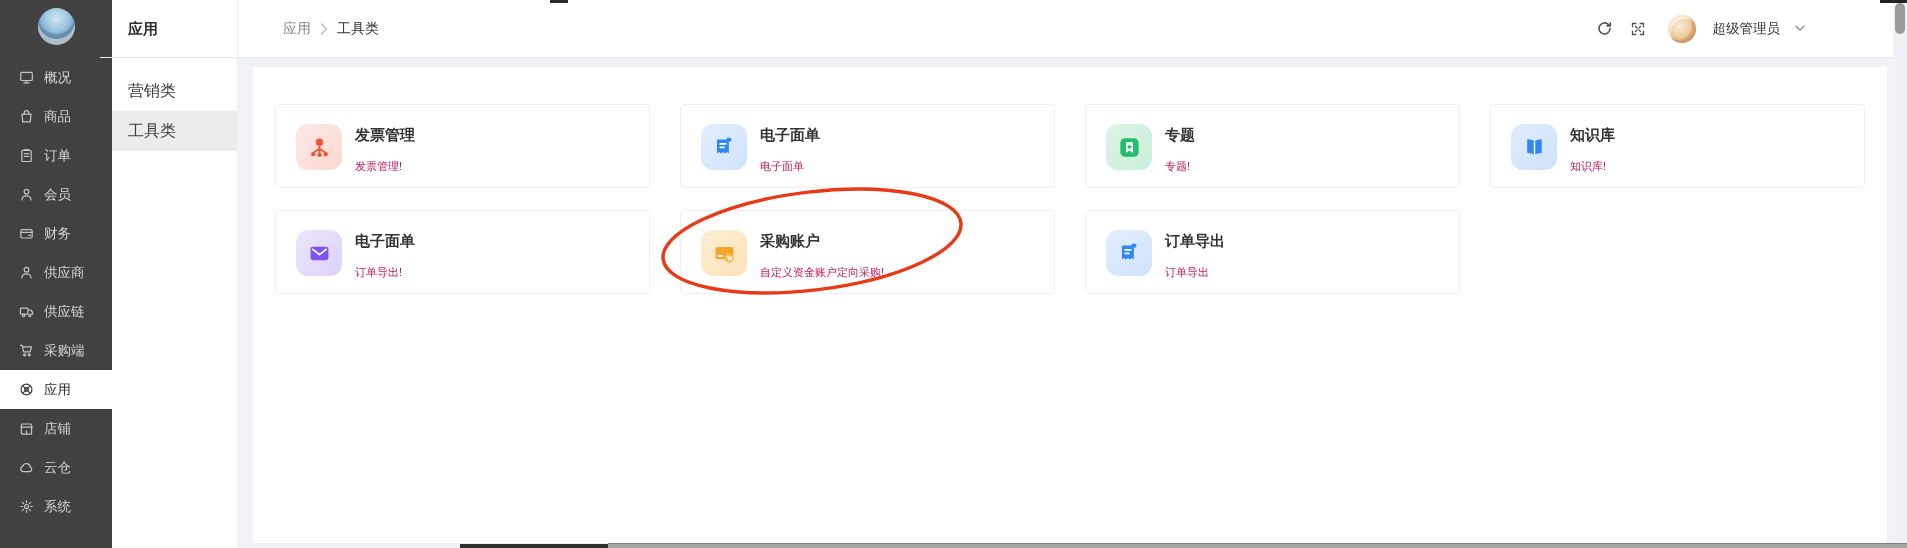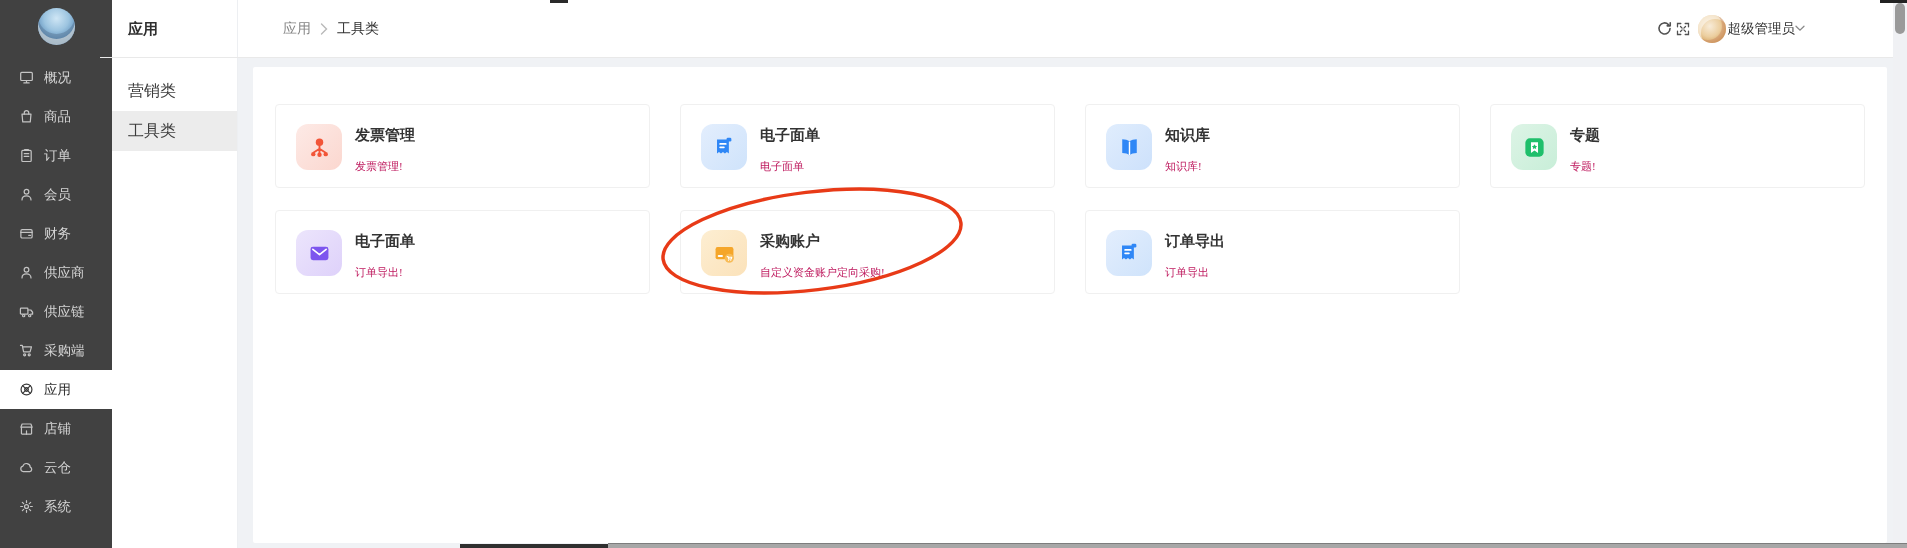--- a/index.html
+++ b/index.html
@@ -30,29 +30,29 @@
   .cat-item{height:40px;line-height:40px;padding-left:28px;font-size:16px;color:#3c3c3c;cursor:pointer;}
   .cat-item.selected{background:#ececec;}
   
   .topbar{position:absolute;left:237px;top:0;right:14px;height:57px;background:#ffffff;z-index:3;
     display:flex;align-items:center;justify-content:space-between;}
   .hdr-line{position:absolute;left:100px;top:57px;right:14px;height:1px;background:#e9e9e9;z-index:6;}
   .breadcrumb{display:flex;align-items:center;gap:9px;margin-left:46px;font-size:14px;}
   .crumb-root{color:#848484;cursor:pointer;}
   .crumb-sep{color:#b9b9b9;display:inline-flex;}
   .crumb-cur{color:#303030;}
-  .hdr-right{display:flex;align-items:center;margin-right:88px;}
+  .hdr-right{display:flex;align-items:center;gap:15px;margin-right:88px;}
   .hdr-btn{width:18px;height:18px;display:inline-flex;align-items:center;justify-content:center;color:#525252;cursor:pointer;}
   .avatar{width:28px;height:28px;border-radius:50%;margin-left:6px;cursor:pointer;
     background:radial-gradient(circle at 42% 40%,#f8ecd9 0%,#eccfa0 45%,#d8ab6b 70%,#b9854a 100%);
     box-shadow:inset -4px -3px 0 rgba(196,120,90,.35), inset 3px 4px 0 rgba(255,255,255,.5);}
   .user-name{font-size:13.5px;color:#333;margin-left:2px;cursor:pointer;}
   .user-caret{color:#8a8a8a;display:inline-flex;cursor:pointer;}
   
-  .content-panel{position:absolute;left:253px;top:67px;width:1634px;height:476px;background:#ffffff;border-radius:2px;z-index:2;font-family:Liberation Serif, serif;}
+  .content-panel{position:absolute;left:253px;top:67px;width:1634px;height:476px;background:#ffffff;border-radius:2px;z-index:2;}
   .app-grid{position:absolute;left:22px;top:37px;display:grid;grid-template-columns:repeat(4,375px);
     grid-auto-rows:84px;column-gap:30px;row-gap:22px;}
   .app-card{background:#fff;border:1px solid #f0f0f0;border-radius:4px;position:relative;cursor:pointer;box-sizing:border-box;}
   .tile{position:absolute;left:20px;top:19px;width:46px;height:46px;border-radius:12px;
     background:linear-gradient(135deg,var(--bg),var(--bg2));display:flex;align-items:center;justify-content:center;}
   .tile svg{width:27px;height:27px;}
   .app-name{position:absolute;left:79px;top:21px;font-size:15px;font-weight:bold;color:#333;}
   .app-desc{position:absolute;left:79px;top:54px;font-size:11px;color:#be185d;}
   
   .annotation{position:absolute;left:0;top:0;width:1907px;height:548px;z-index:9;pointer-events:none;}
@@ -270,39 +270,39 @@
           <svg viewBox="0 0 26 26">
             <rect x="15" y="3.6" width="4.6" height="3.6" rx="1.2" fill="#2f87f6"></rect>
             <path d="M5.8 5.2h11.4v13.6l-1.9-1.5-1.9 1.5-1.9-1.5-1.9 1.5-1.9-1.5-1.9 1.5z" fill="#2f87f6"></path>
             <path d="M8.8 9.6h5.4M8.8 12.8h3.6" stroke="#fff" stroke-width="1.7" stroke-linecap="round"></path>
           </svg>
         </div>
     <div class="app-name">电子面单</div>
     <div class="app-desc">电子面单</div>
   </div>
       <div class="app-card">
-    <div class="tile" style="--bg: #e0edfd; --bg2: #cde1fb;">
-          <svg viewBox="0 0 26 26">
-            <path d="M13 7.1C11.3 5.7 9 5 6 5v13.3c3 0 5.3.7 7 2.1 1.7-1.4 4-2.1 7-2.1V5c-3 0-5.3.7-7 2.1z" fill="#2f87f6"></path>
-            <path d="M13 7.3v12.9" stroke="#fff" stroke-width="1.4"></path>
-          </svg>
-        </div>
-    <div class="app-name">知识库</div>
-    <div class="app-desc">知识库!</div>
-  </div>
-      <div class="app-card">
     <div class="tile" style="--bg: #ddf4e6; --bg2: #c8eed8;">
           <svg viewBox="0 0 26 26">
             <rect x="4.2" y="4.2" width="17.6" height="17.6" rx="4.2" fill="#1fbf6b"></rect>
             <path d="M9.6 8h6.8v10.4l-3.4-2.5-3.4 2.5z" fill="#fff"></path>
             <path d="M13 9.9l.8 1.5 1.7.3-1.2 1.2.3 1.6-1.6-.8-1.6.8.3-1.6-1.2-1.2 1.7-.3z" fill="#1fbf6b"></path>
           </svg>
         </div>
     <div class="app-name">专题</div>
     <div class="app-desc">专题!</div>
+  </div>
+      <div class="app-card">
+    <div class="tile" style="--bg: #e0edfd; --bg2: #cde1fb;">
+          <svg viewBox="0 0 26 26">
+            <path d="M13 7.1C11.3 5.7 9 5 6 5v13.3c3 0 5.3.7 7 2.1 1.7-1.4 4-2.1 7-2.1V5c-3 0-5.3.7-7 2.1z" fill="#2f87f6"></path>
+            <path d="M13 7.3v12.9" stroke="#fff" stroke-width="1.4"></path>
+          </svg>
+        </div>
+    <div class="app-name">知识库</div>
+    <div class="app-desc">知识库!</div>
   </div>
       <div class="app-card">
     <div class="tile" style="--bg: #ece5fc; --bg2: #ded1fa;">
           <svg viewBox="0 0 26 26">
             <rect x="4.4" y="6.4" width="17.2" height="13.2" rx="2.4" fill="#7d55ee"></rect>
             <path d="M6.6 9l6.4 5 6.4-5" fill="none" stroke="#fff" stroke-width="1.6" stroke-linecap="round" stroke-linejoin="round"></path>
           </svg>
         </div>
     <div class="app-name">电子面单</div>
     <div class="app-desc">订单导出!</div>

